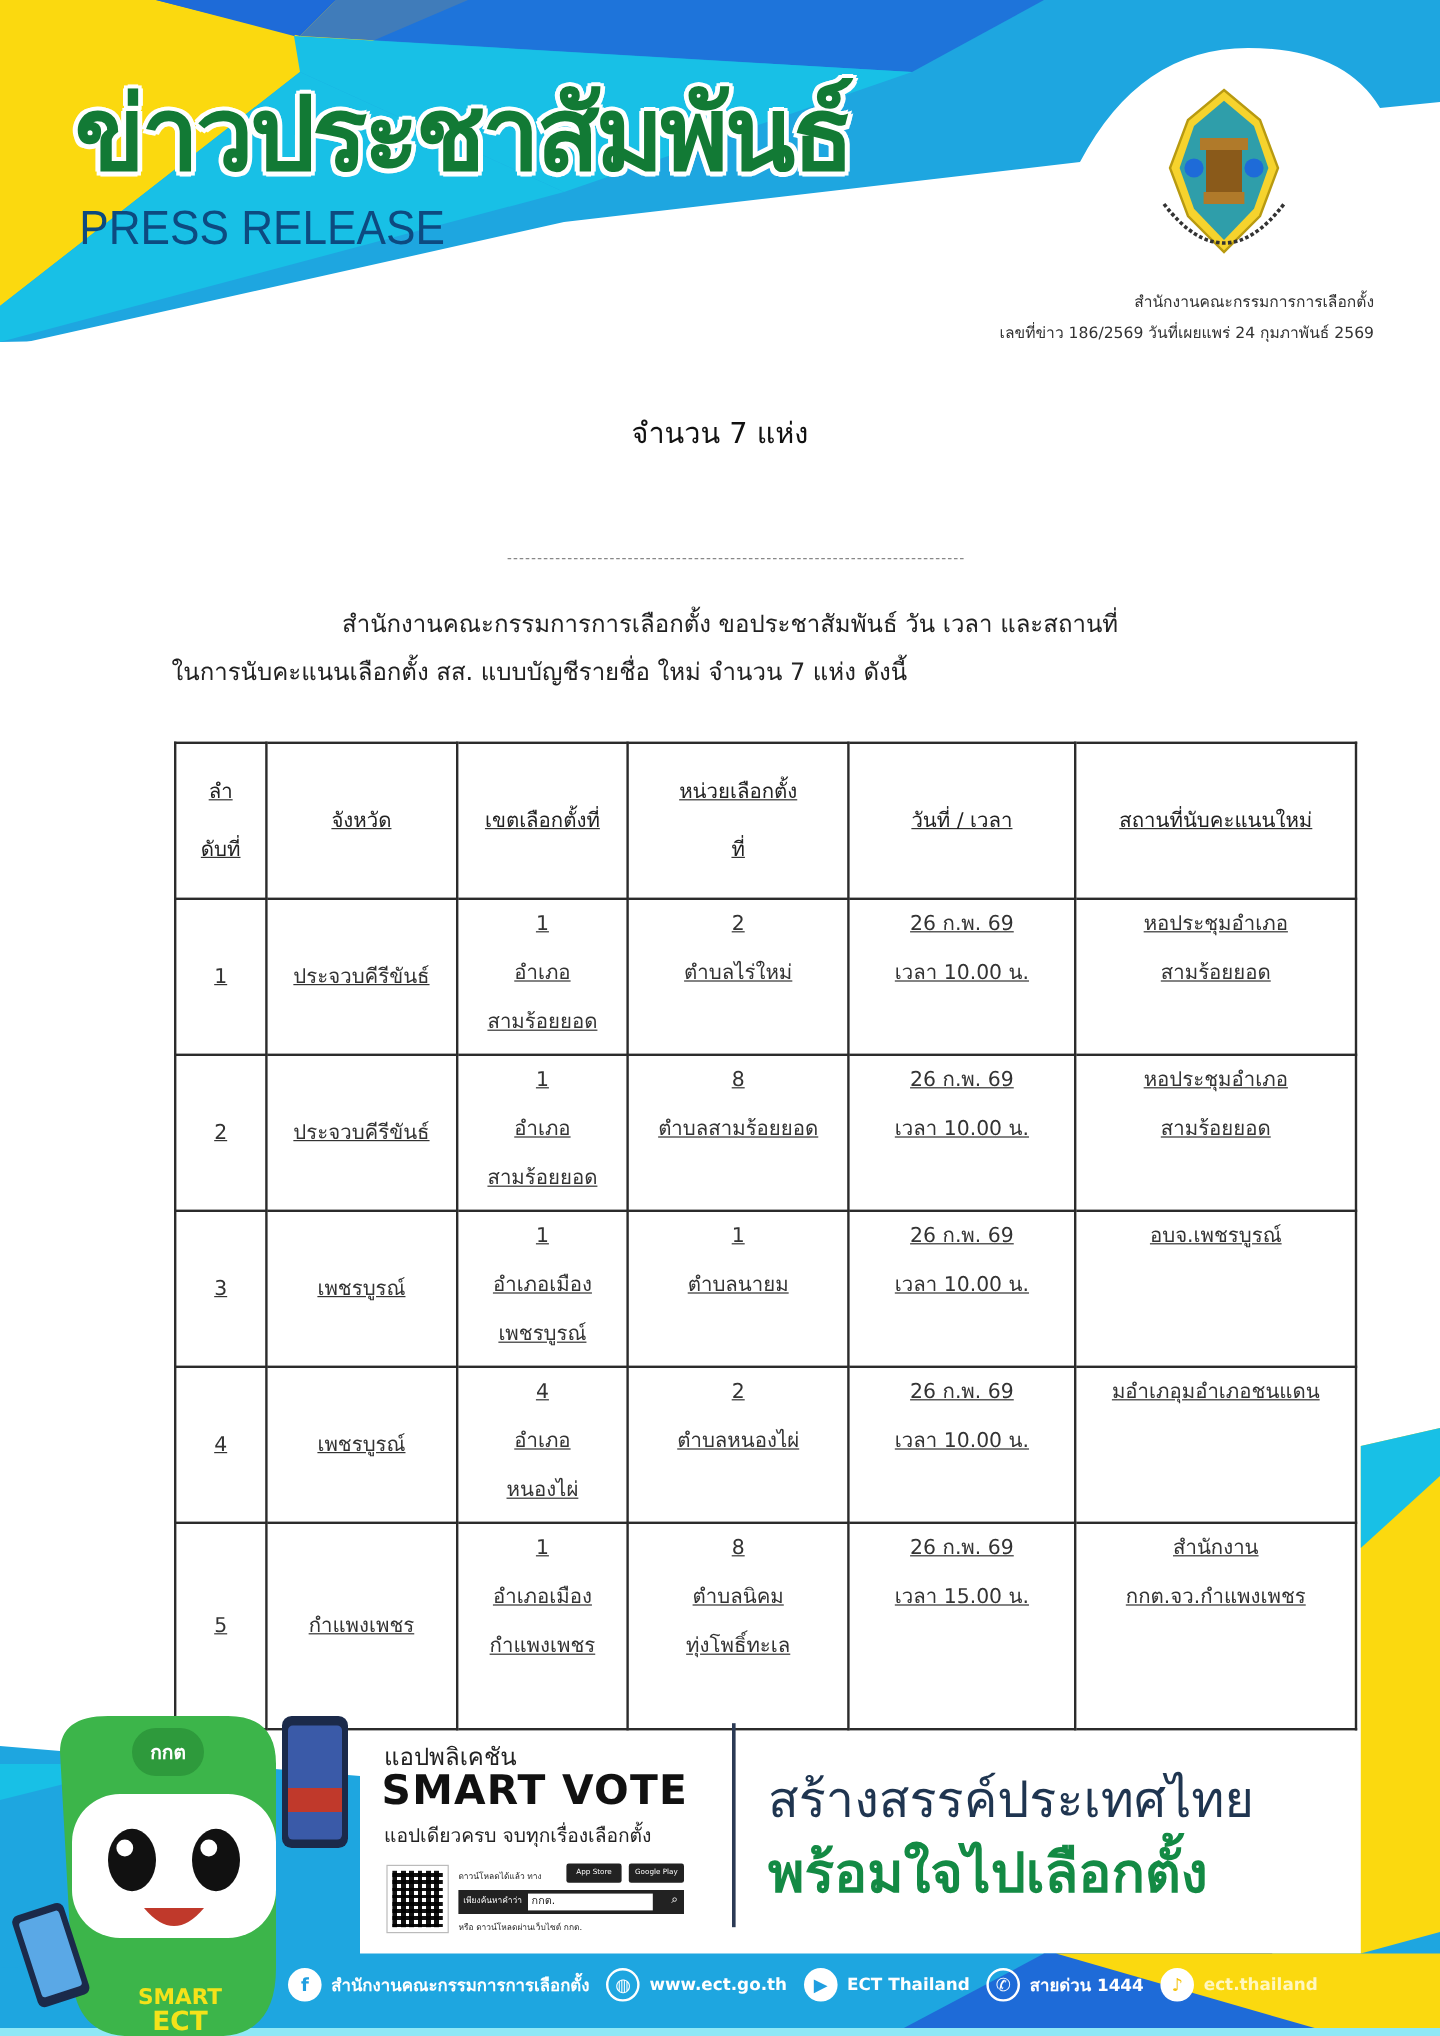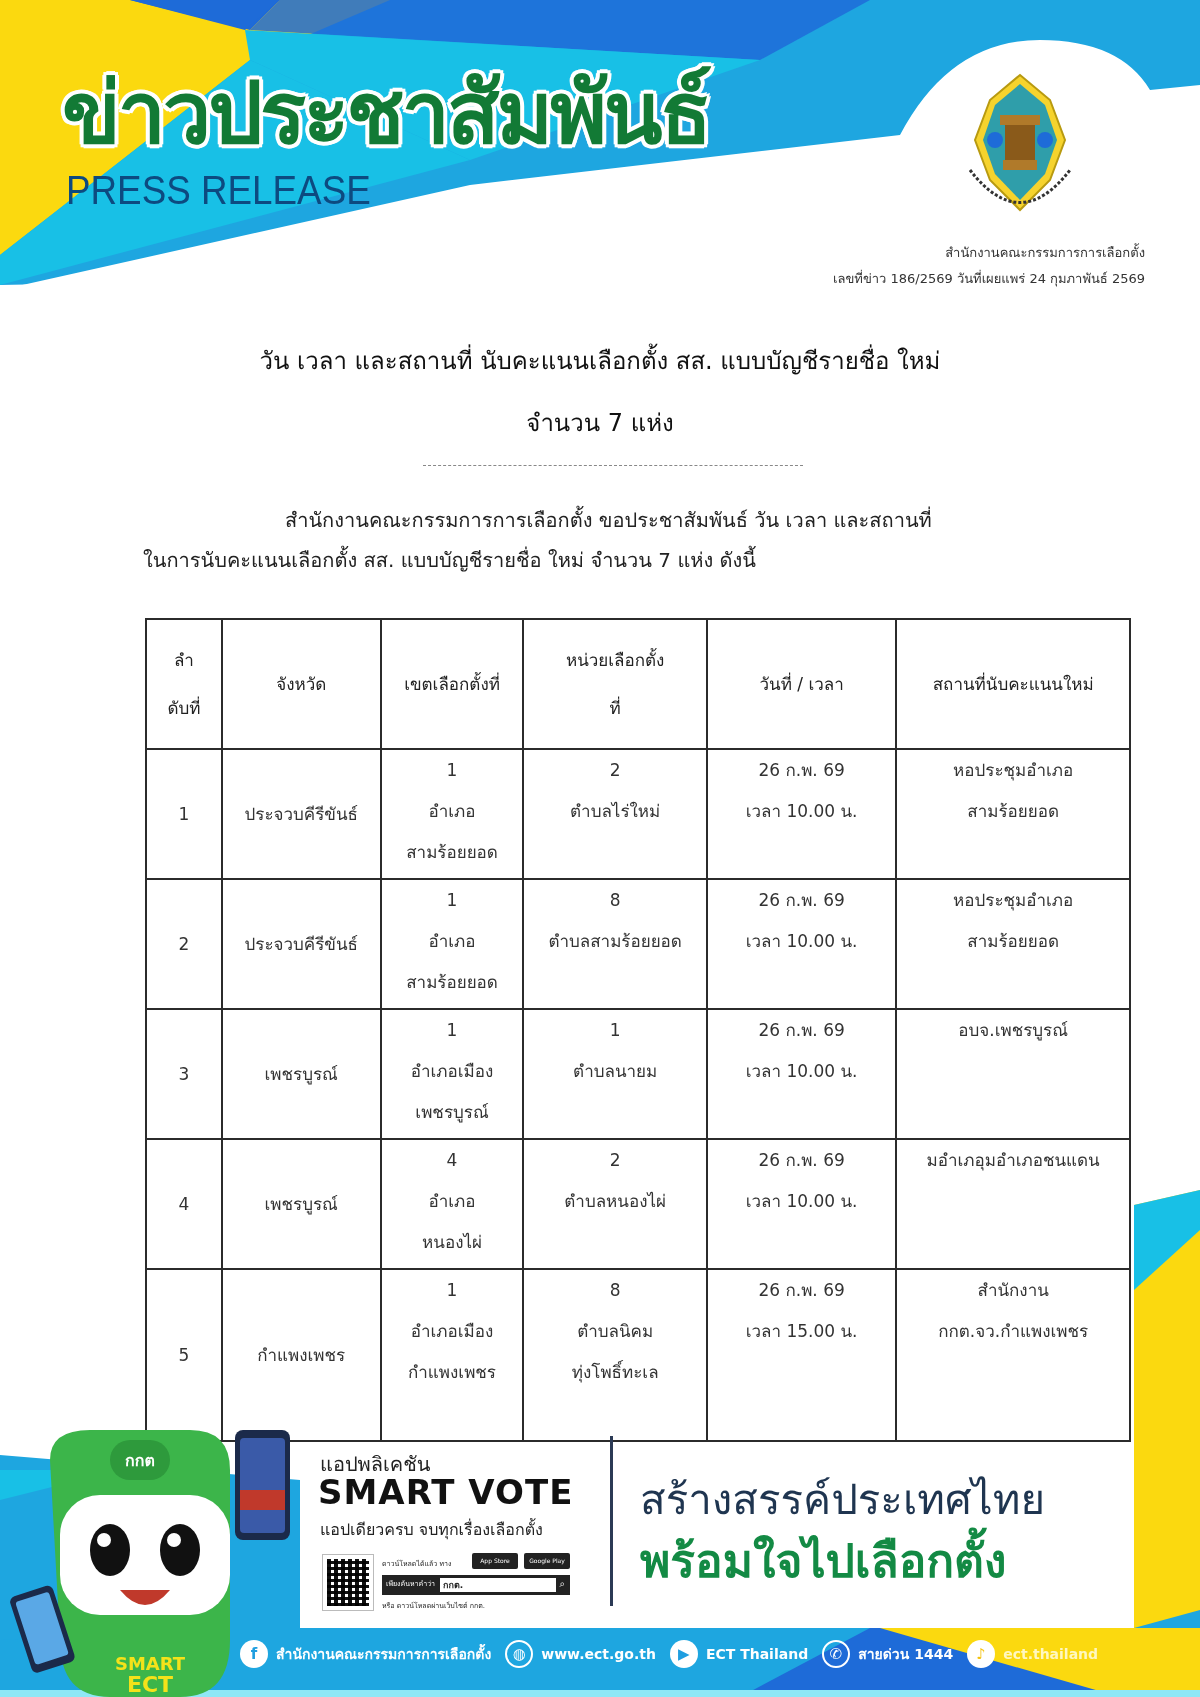--- a/index.html
+++ b/index.html
@@ -10,39 +10,39 @@
   .title-thai{left:62px;top:70px;font-family:"DejaVu Sans",sans-serif;font-weight:bold;font-size:86px;letter-spacing:-3px;color:#127a35;
     -webkit-text-stroke:0;text-shadow:0 0 0 #fff,3px 3px 0 #fff,-3px -3px 0 #fff,3px -3px 0 #fff,-3px 3px 0 #fff,0 4px 0 #fff,0 -4px 0 #fff,4px 0 0 #fff,-4px 0 0 #fff;line-height:1;}
   .title-en{left:66px;top:168px;font-family:"Liberation Sans",sans-serif;font-size:40px;color:#0d4a80;letter-spacing:0px;transform:scaleX(0.92);transform-origin:left;}
   .logo{left:955px;top:70px;width:130px;height:150px;}
   .org{right:55px;top:240px;font-size:13px;color:#333;text-align:right;line-height:26px;}
   .headline{left:0;width:1200px;top:330px;text-align:center;font-size:24px;color:#111;line-height:62px;}
   .divider{left:423px;top:465px;width:380px;border-top:1px dashed #888;}
   .intro{left:143px;top:500px;width:950px;font-size:20px;color:#222;line-height:40px;}
   .intro .indent{display:inline-block;width:142px;}
   
-  table.main{position:absolute;left:145px;top:618px;width:986px;border-collapse:collapse;z-index:2;font-size:17px;color:#333;}
+  table.main{position:absolute;left:145px;top:618px;width:986px;border-collapse:collapse;z-index:2;font-size:17px;color:#333;text-decoration:underline;}
   table.main th, table.main td{border:2px solid #2b2b2b;text-align:center;vertical-align:top;padding:0 4px;line-height:41px;}
   table.main th{font-weight:normal;height:128px;vertical-align:middle;line-height:48px;color:#222;}
   table.main td{height:128px;}
   table.main td.mid{vertical-align:middle;}
   table.main tr.r5 td{height:170px;}
   .cell-line{display:block;}
   
   .app-label{left:320px;top:1448px;font-size:20px;color:#222;text-align:center;}
   .app-name{left:318px;top:1472px;font-family:"DejaVu Sans",sans-serif;font-weight:bold;font-size:34px;color:#111;letter-spacing:1px;}
   .app-tag{left:320px;top:1517px;font-size:16px;color:#222;}
   .qr{left:322px;top:1554px;width:50px;height:55px;background:#fff;border:1px solid #bbb;}
   .qr-inner{position:absolute;left:4px;top:4px;width:42px;height:47px;
     background:repeating-linear-gradient(90deg,#111 0 4px,#fff 4px 7px),repeating-linear-gradient(0deg,#111 0 3px,#fff 3px 6px);background-blend-mode:multiply;}
   .dl-text{left:382px;top:1558px;font-size:7px;color:#222;}
   .store{top:1553px;width:46px;height:16px;background:#222;border-radius:2px;color:#fff;font-size:6px;line-height:16px;text-align:center;}
   .search-bar{left:382px;top:1575px;width:188px;height:20px;background:#222;}
   .search-lbl{position:absolute;left:4px;top:3px;font-size:7px;color:#fff;}
-  .search-field{position:absolute;left:58px;top:3px;width:116px;height:14px;background:#fff;font-size:9px;line-height:14px;padding-left:3px;box-sizing:border-box;color:#222;font-weight:bold;}
+  .search-field{position:absolute;left:58px;top:3px;width:104px;height:14px;background:#fff;font-size:9px;line-height:14px;padding-left:3px;box-sizing:border-box;color:#222;}
   .search-icon{position:absolute;right:5px;top:3px;color:#fff;font-size:10px;}
   .or-text{left:382px;top:1600px;font-size:7px;color:#222;}
   .vbar{left:610px;top:1436px;width:3px;height:170px;background:#2b3a55;}
   .slogan1{left:640px;top:1466px;font-size:42px;color:#1f3550;}
   .slogan2{left:640px;top:1524px;font-size:46px;font-weight:bold;color:#138a44;}
   .footbar{left:240px;top:1640px;display:flex;align-items:center;gap:8px;color:#fff;font-weight:bold;font-size:14px;}
   .fb-ico{width:28px;height:28px;border-radius:50%;background:#fff;color:#1f9ee0;display:inline-flex;align-items:center;justify-content:center;font-size:15px;font-weight:bold;}
   .fb-ico.outline{background:transparent;border:2px solid #fff;color:#fff;width:24px;height:24px;}
   .fb-item{display:inline-flex;align-items:center;gap:8px;margin-right:6px;}
   .mascot{left:0;top:1420px;width:300px;height:277px;}
@@ -89,21 +89,20 @@
   <circle cx="90" cy="70" r="8" fill="#1e6bd8"></circle>
   <path d="M15,100 Q65,165 115,100" fill="none" stroke="#333" stroke-width="3" stroke-dasharray="3 2"></path>
 </svg>
 
 <div class="layer org">
   <div>สำนักงานคณะกรรมการการเลือกตั้ง</div>
   <div>เลขที่ข่าว 186/2569 วันที่เผยแพร่  24 กุมภาพันธ์ 2569</div>
 </div>
 
 <div class="layer headline">
-  <div>วัน เวลา และสถานที่ นับคะแนนเลือกตั้ง สส. แบบบัญชีรายชื่อ ใหม่</div>
   <div>จำนวน 7 แห่ง</div>
 </div>
 <div class="layer divider"></div>
 
 <div class="layer intro">
   <div><span class="indent"></span><span>สำนักงานคณะกรรมการการเลือกตั้ง ขอประชาสัมพันธ์  วัน เวลา และสถานที่</span></div>
   <div>ในการนับคะแนนเลือกตั้ง สส. แบบบัญชีรายชื่อ ใหม่ จำนวน 7 แห่ง ดังนี้</div>
 </div>
 
 <table class="main">

